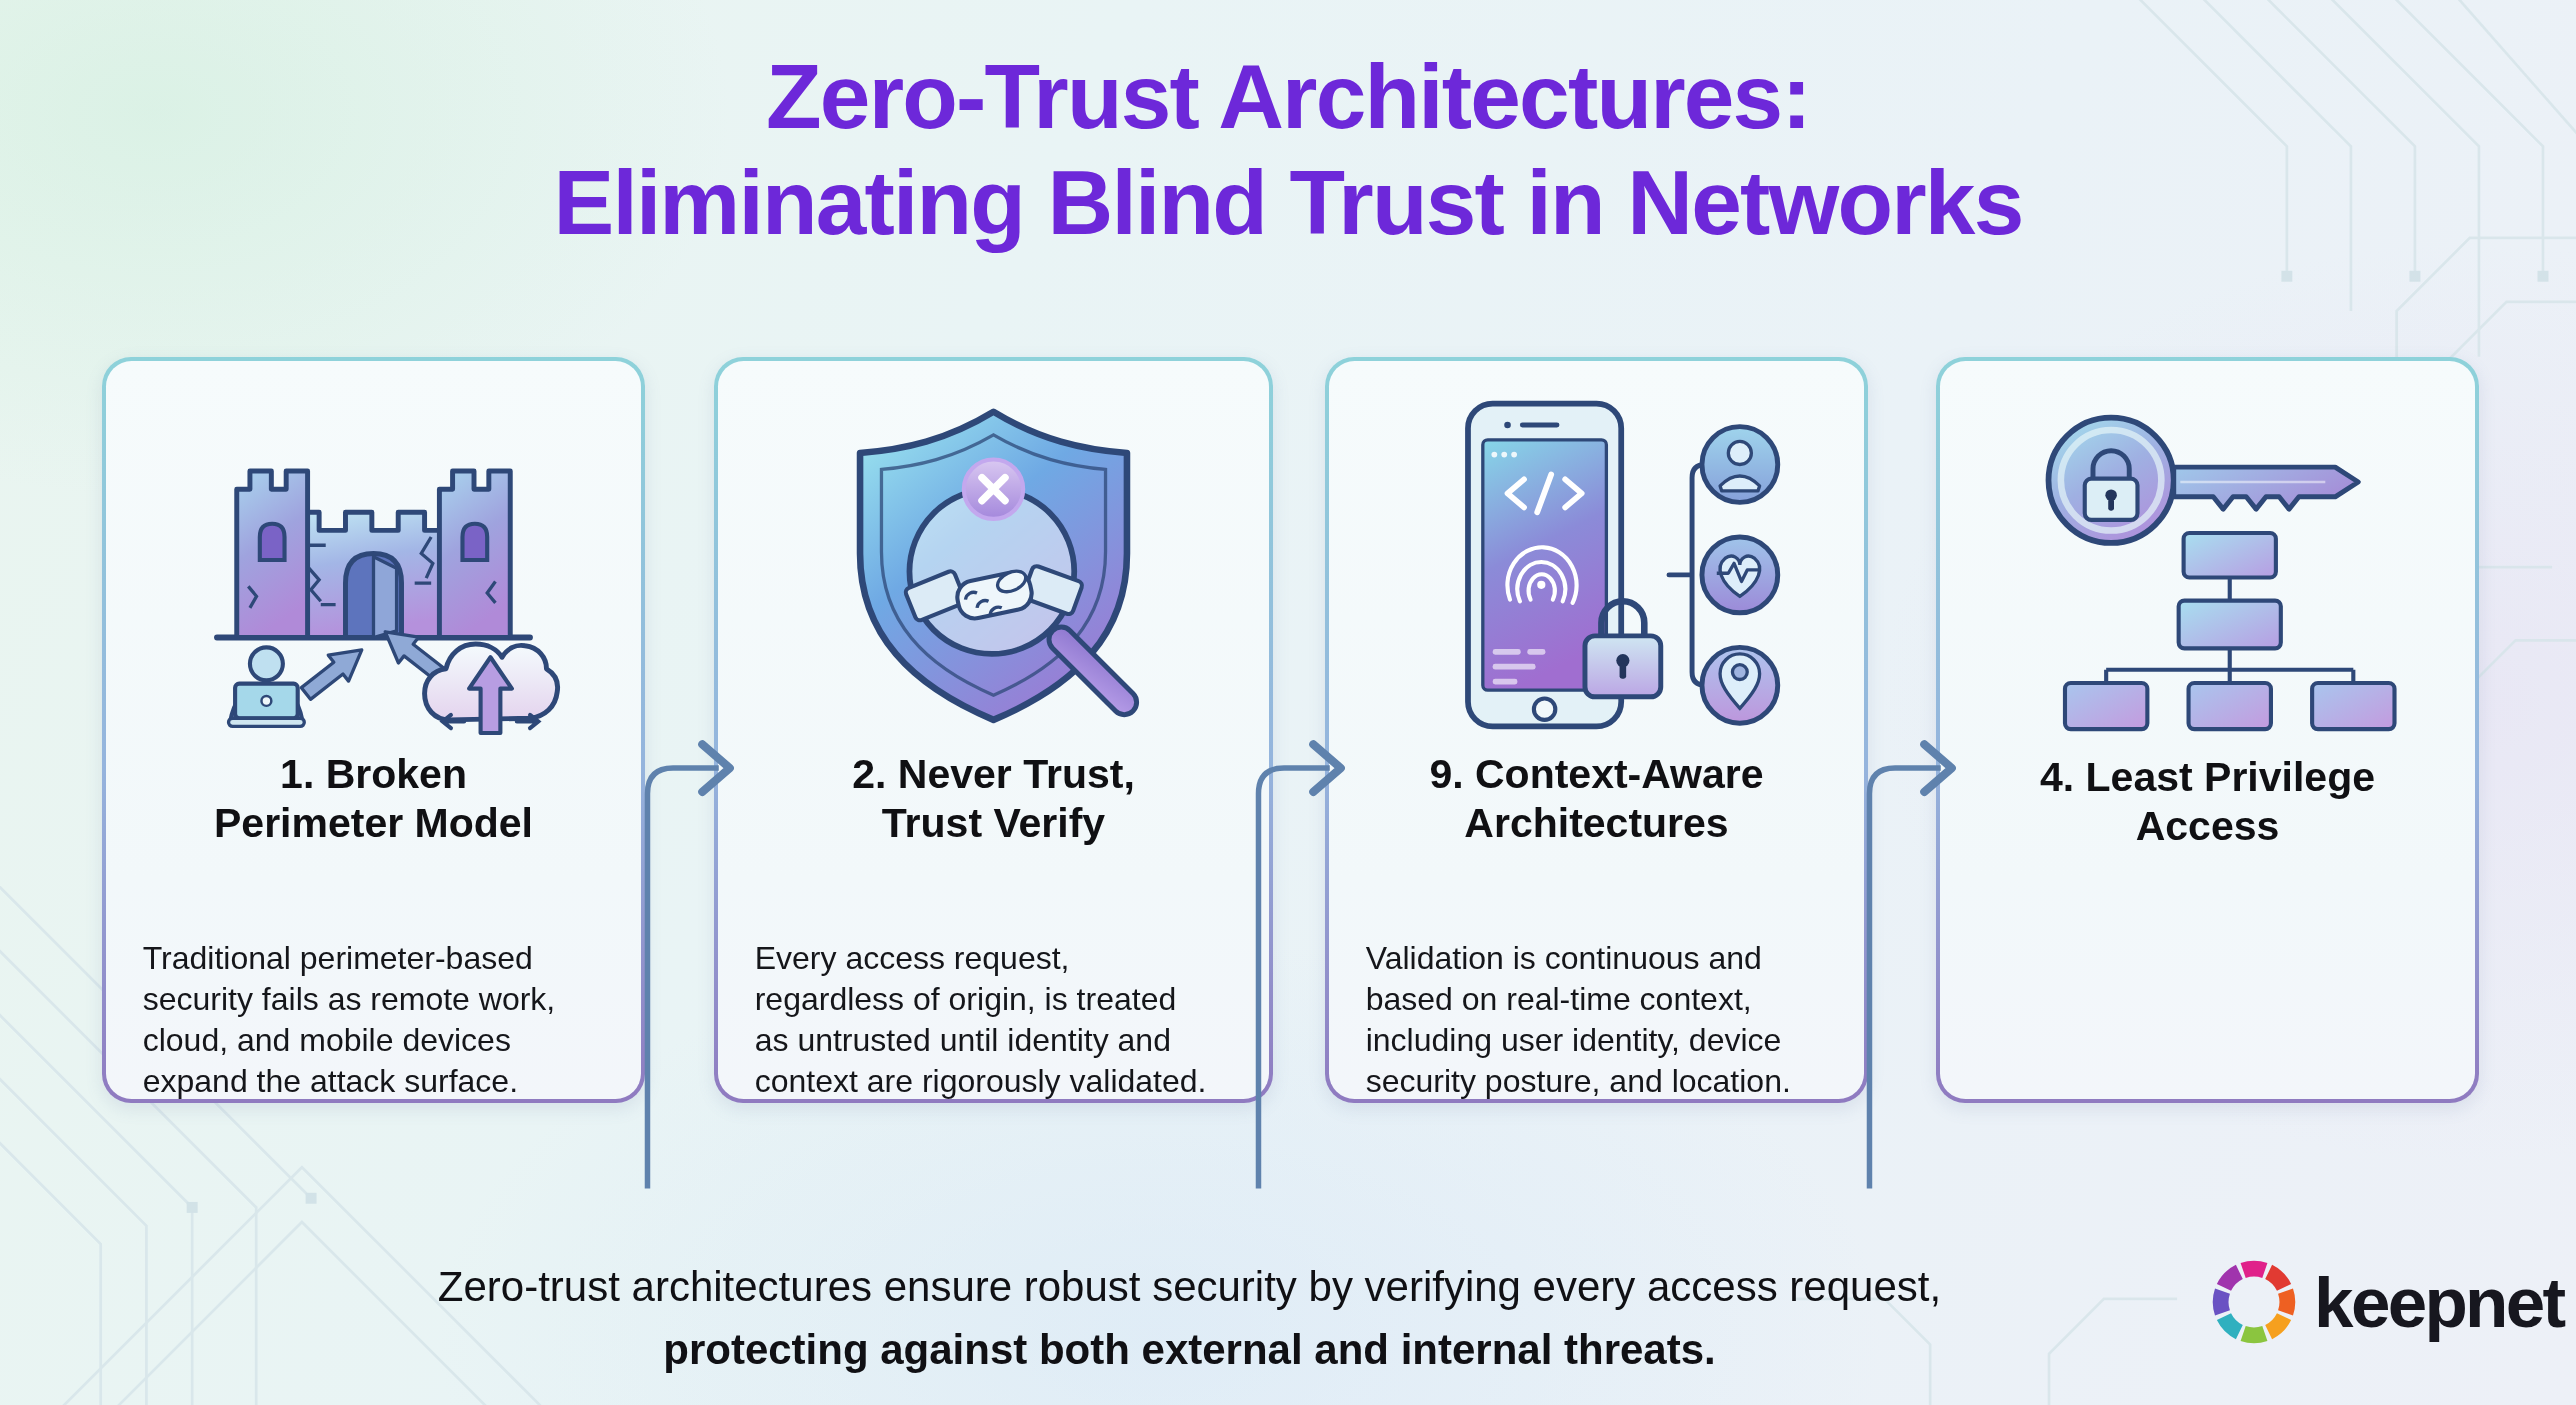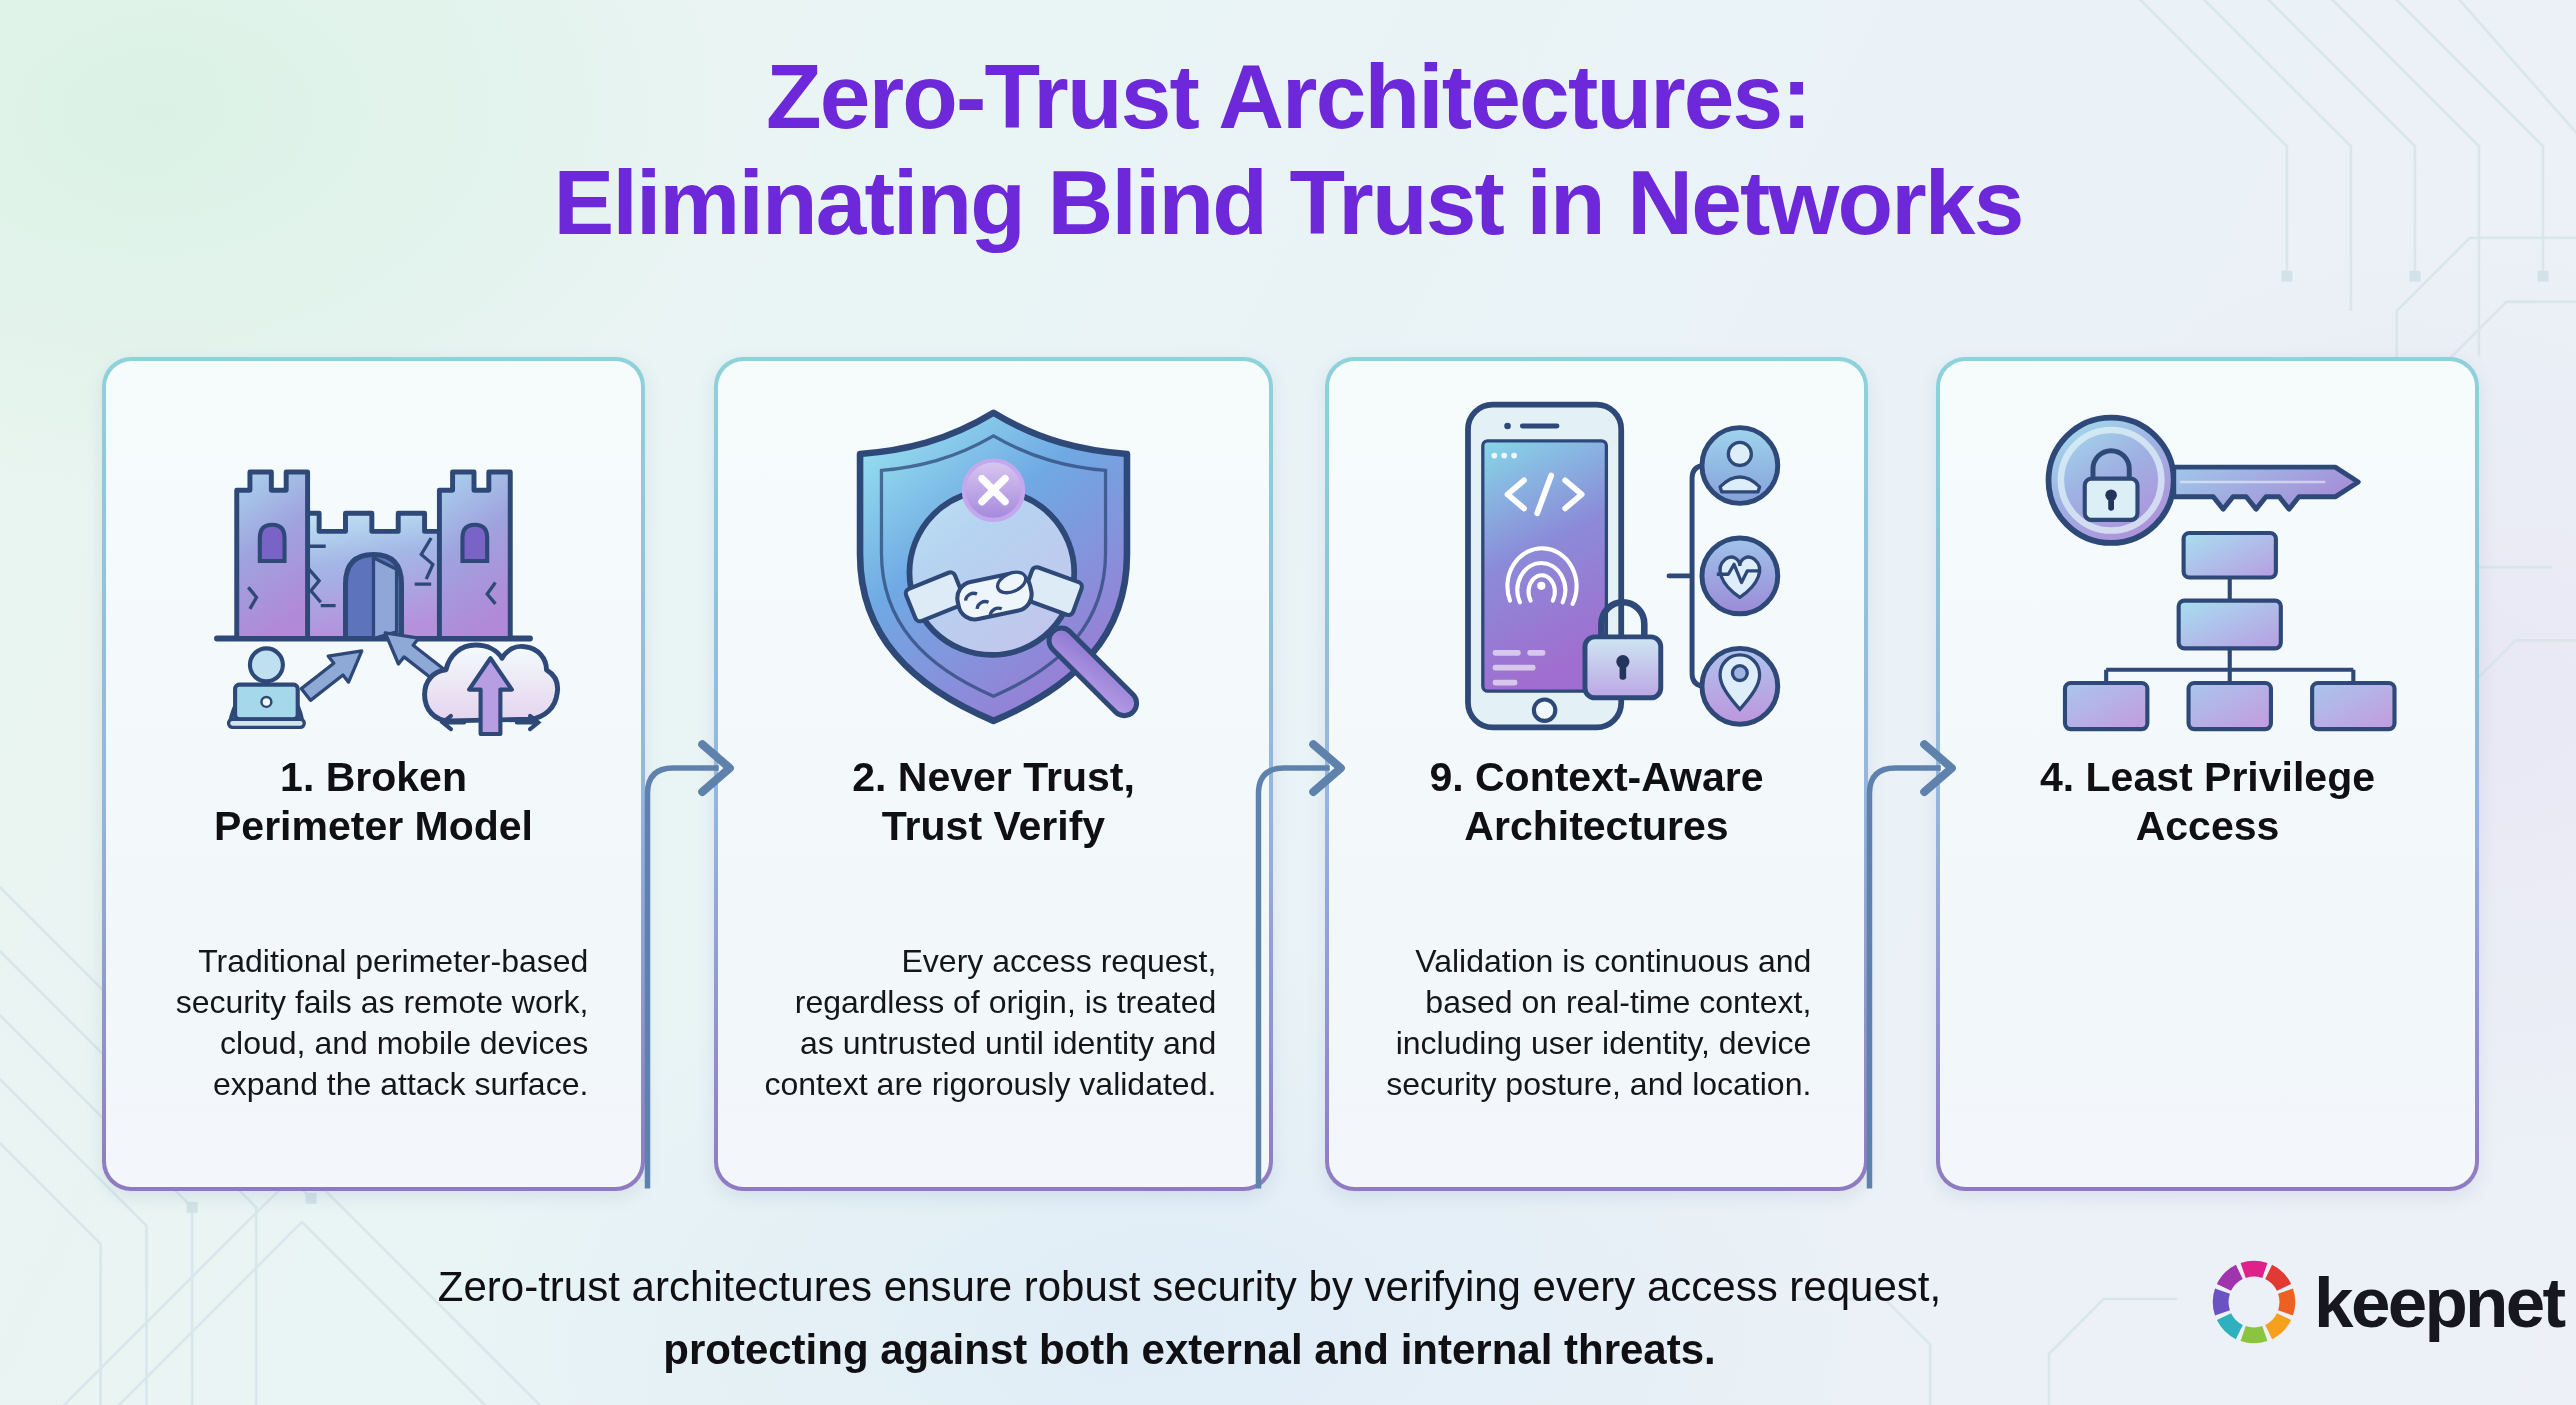--- a/index.html
+++ b/index.html
@@ -12,36 +12,36 @@
       radial-gradient(1006px 549px at 45% 95%, rgba(204,224,246,.35), transparent 72%),
       linear-gradient(115deg,#e9f5ef 0%,#e9f4f5 35%,#eaf2f7 65%,#edf0f7 100%);
   }
   .layer{position:absolute;left:0;top:0;width:2576px;height:1405px;}
   #circuit{opacity:.85;}
   .title{
     position:absolute;left:0;right:0;top:44px;text-align:center;
     font-weight:bold;font-size:91px;line-height:1.16;letter-spacing:-1.8px;color:#6d28d9;
   }
   .card{
-    position:absolute;top:357px;width:543px;height:834px;border-radius:29px;
+    position:absolute;top:357px;width:543px;height:746px;border-radius:29px;
     background:linear-gradient(180deg,#8ed2da 0%,#95b4dd 55%,#8f7ac0 100%);
     box-shadow:0 5.5px 16.5px rgba(100,120,160,.14);
   }
   .card-inner{
     position:absolute;left:3.7px;top:3.7px;right:3.7px;bottom:3.7px;border-radius:25.6px;
     background:linear-gradient(180deg,#f6fbfc 0%,#f2f8fa 70%,#f3f6fa 100%);
     display:flex;flex-direction:column;align-items:center;padding-top:31px;box-sizing:border-box;
   }
   .icon-box{height:349px;display:flex;align-items:center;justify-content:center;}
   .card h3{
     margin:12.8px 0 0 0;font-size:41px;line-height:1.18;font-weight:bold;color:#101013;text-align:center;
   }
   .card h3 span{display:block;}
   .card p{
-    margin:91px 16px 0 0;padding:0 37px;font-size:32px;line-height:1.28;color:#15161a;text-align:right;font-weight:400;
+    margin:91px 16px 0 0;padding:0 37px;font-size:32px;line-height:1.28;color:#15161a;text-align:left;font-weight:400;
   }
   .flow-arrow{position:absolute;top:737px;width:121px;height:457px;}
   #arrow1{left:640px;} #arrow2{left:1251px;} #arrow3{left:1862px;}
   .footer{
     position:absolute;left:0;right:197px;top:1255px;text-align:center;
     font-size:42px;line-height:1.5;color:#101014;
   }
   .footer .l1{font-weight:400;display:block;}
   .footer .l2{font-weight:bold;display:block;}
   .logo{

